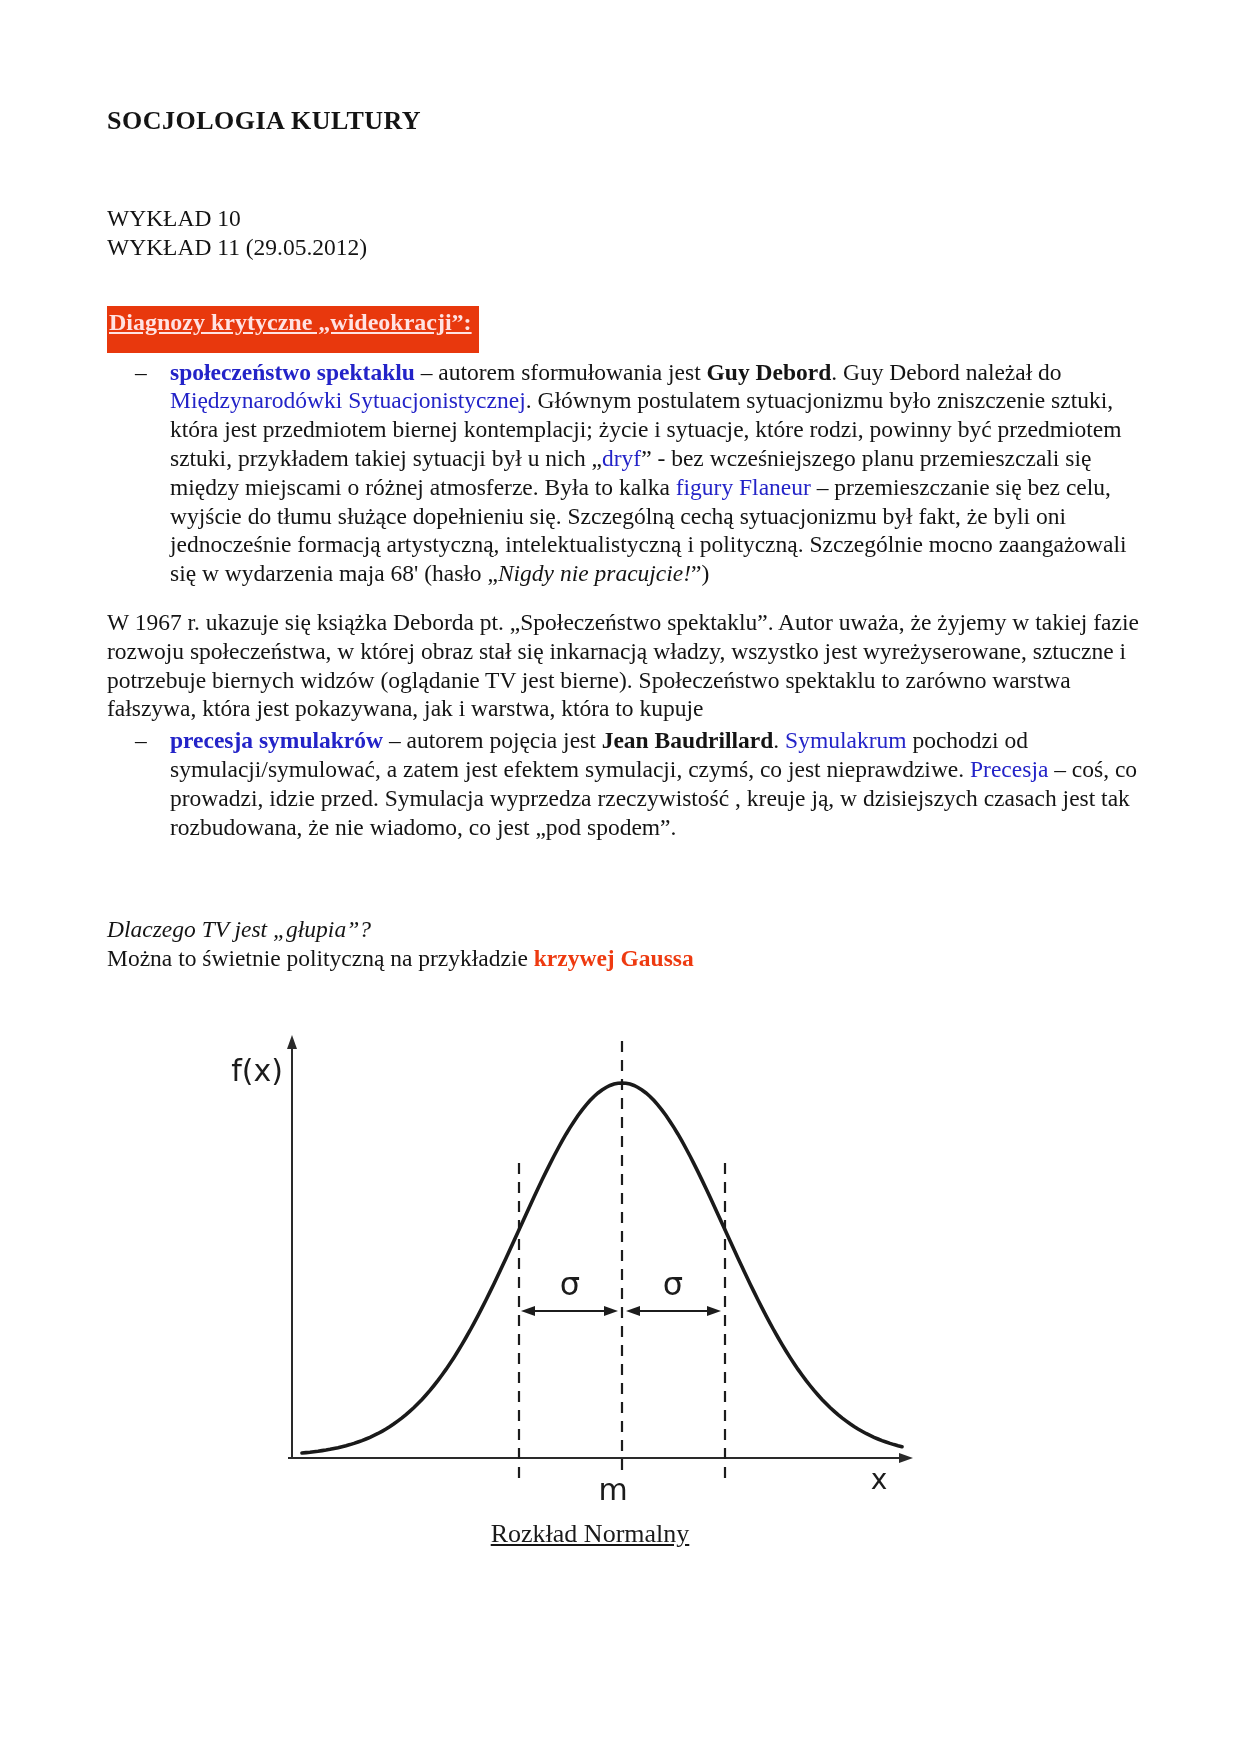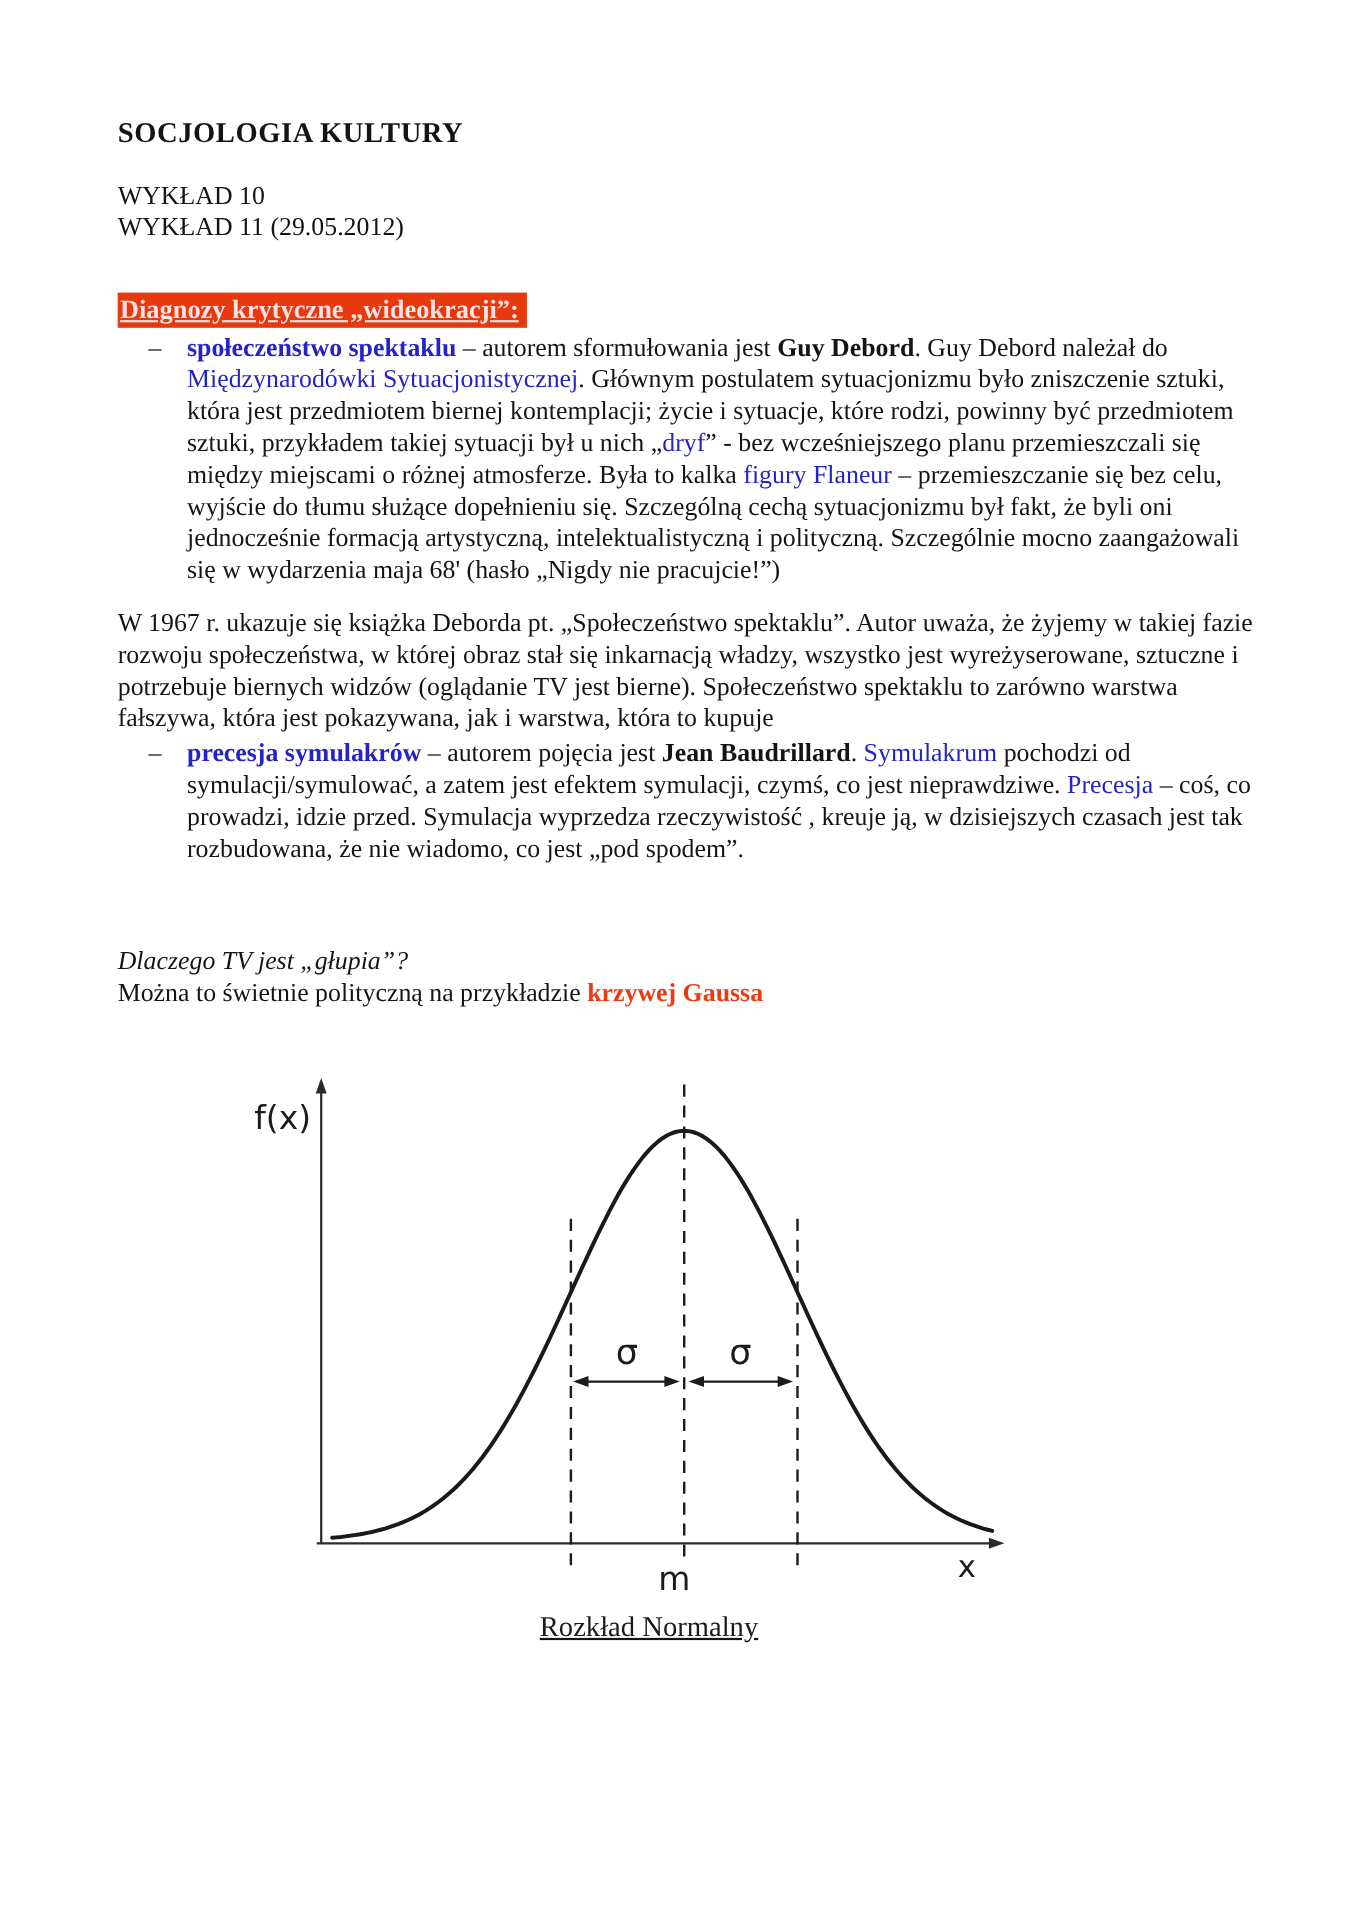--- a/index.html
+++ b/index.html
@@ -19,50 +19,50 @@
     overflow:hidden;
   }
   .page{
     padding:106px 100px 0 107px;
   }
   h1.doc-title{
     font-size:26px;font-weight:bold;line-height:30px;
     letter-spacing:.5px;
   }
   .lecture-block{
-    margin-top:28px;
+    margin-top:68px;
     font-size:23.5px;line-height:29px;
   }
   .section-heading{
     display:inline-block;
     margin-top:44px;
     background:var(--hl-bg);
     color:var(--hl-text);
     font-size:24px;font-weight:bold;line-height:30px;
     text-decoration:underline;
-    padding:1px 7px 1px 2px;
+    padding:1px 7px 16px 2px;
   }
   .body-text{font-size:23.5px;line-height:28.8px;}
   ul.dash-list{list-style:none;margin-top:5px;}
   ul.dash-list li{
     position:relative;
     padding-left:63px;
     max-width:1035px;
   }
   ul.dash-list .dash{
     position:absolute;left:28px;top:0;
   }
   p.flow-par{max-width:1035px;margin-top:20px;}
   ul.second{margin-top:3px;}
   .question-block{margin-top:74px;max-width:1035px;}
   .q-italic{font-style:italic;}
   .seg-bb{color:var(--blue);font-weight:bold;}
   .seg-lk{color:var(--blue);}
   .seg-b{font-weight:bold;}
-  .seg-i{}
+  .seg-i{font-style:italic;}
   .seg-rb{color:var(--red);font-weight:bold;}
   .figure-wrap{
     margin-top:60px;
     margin-left:78px;
     width:740px;
     text-decoration:underline;
   }
   .figure-wrap svg{display:block;}
   .fig-caption{
     margin-top:16px;

